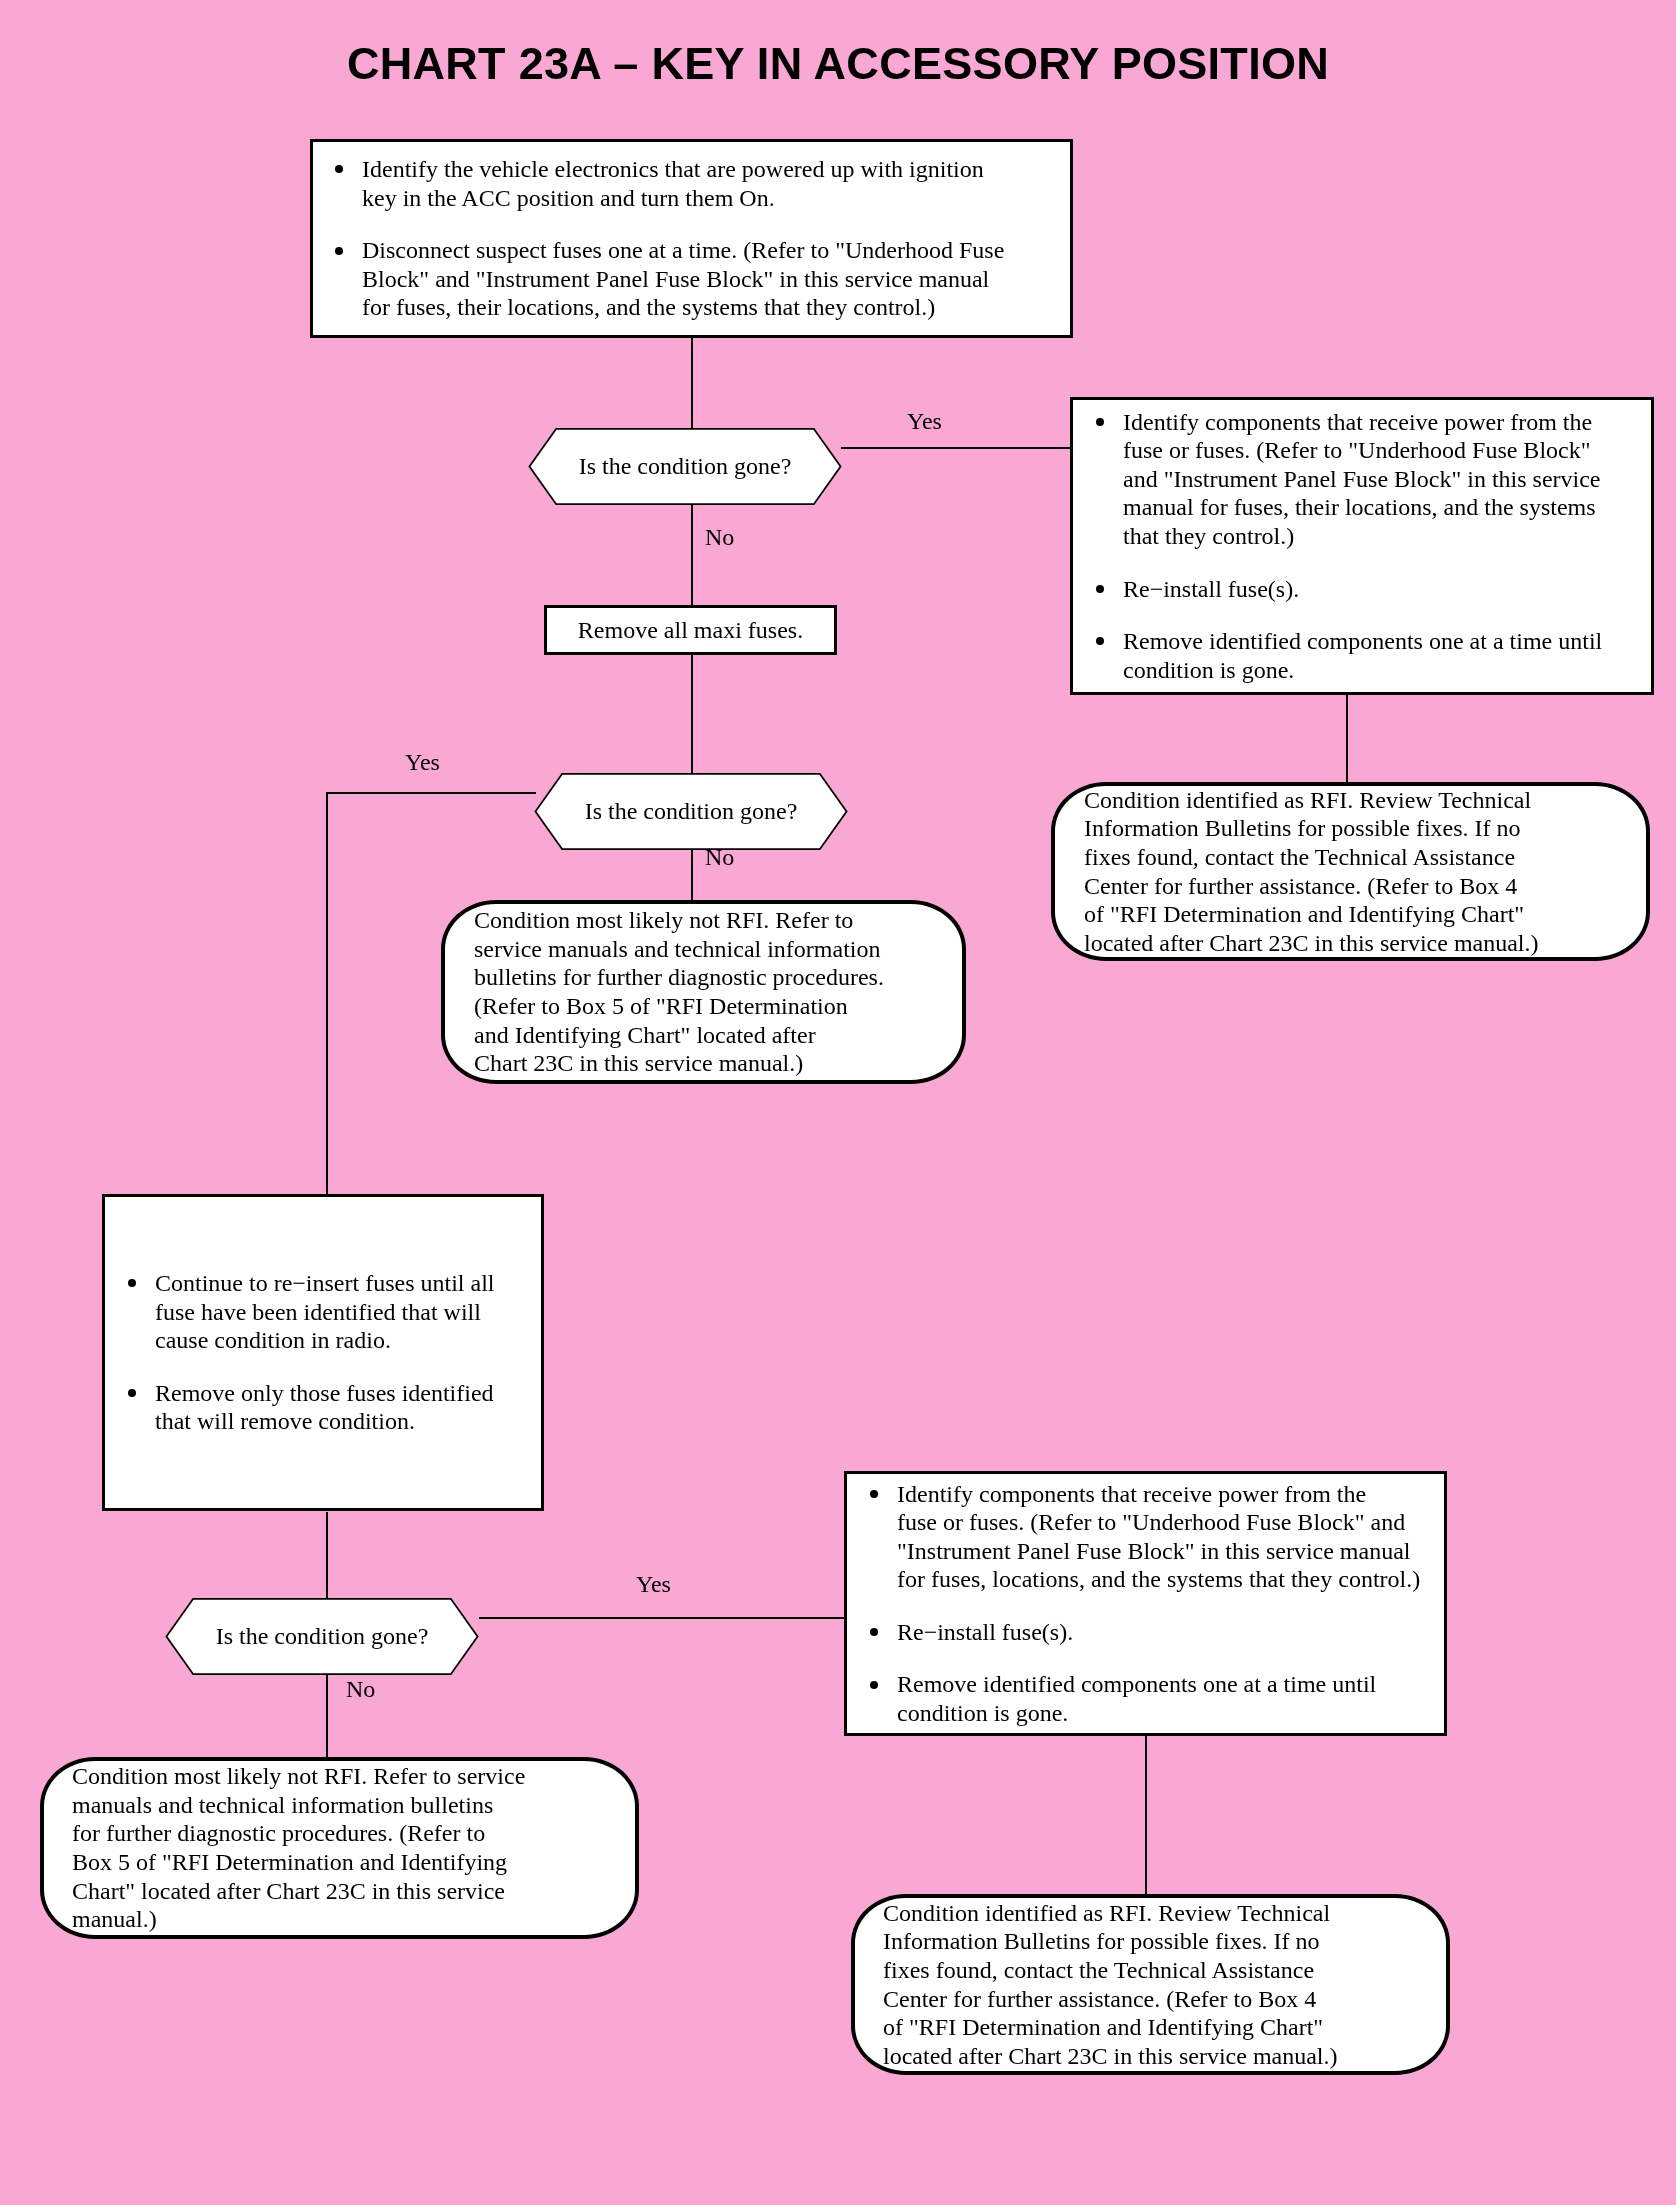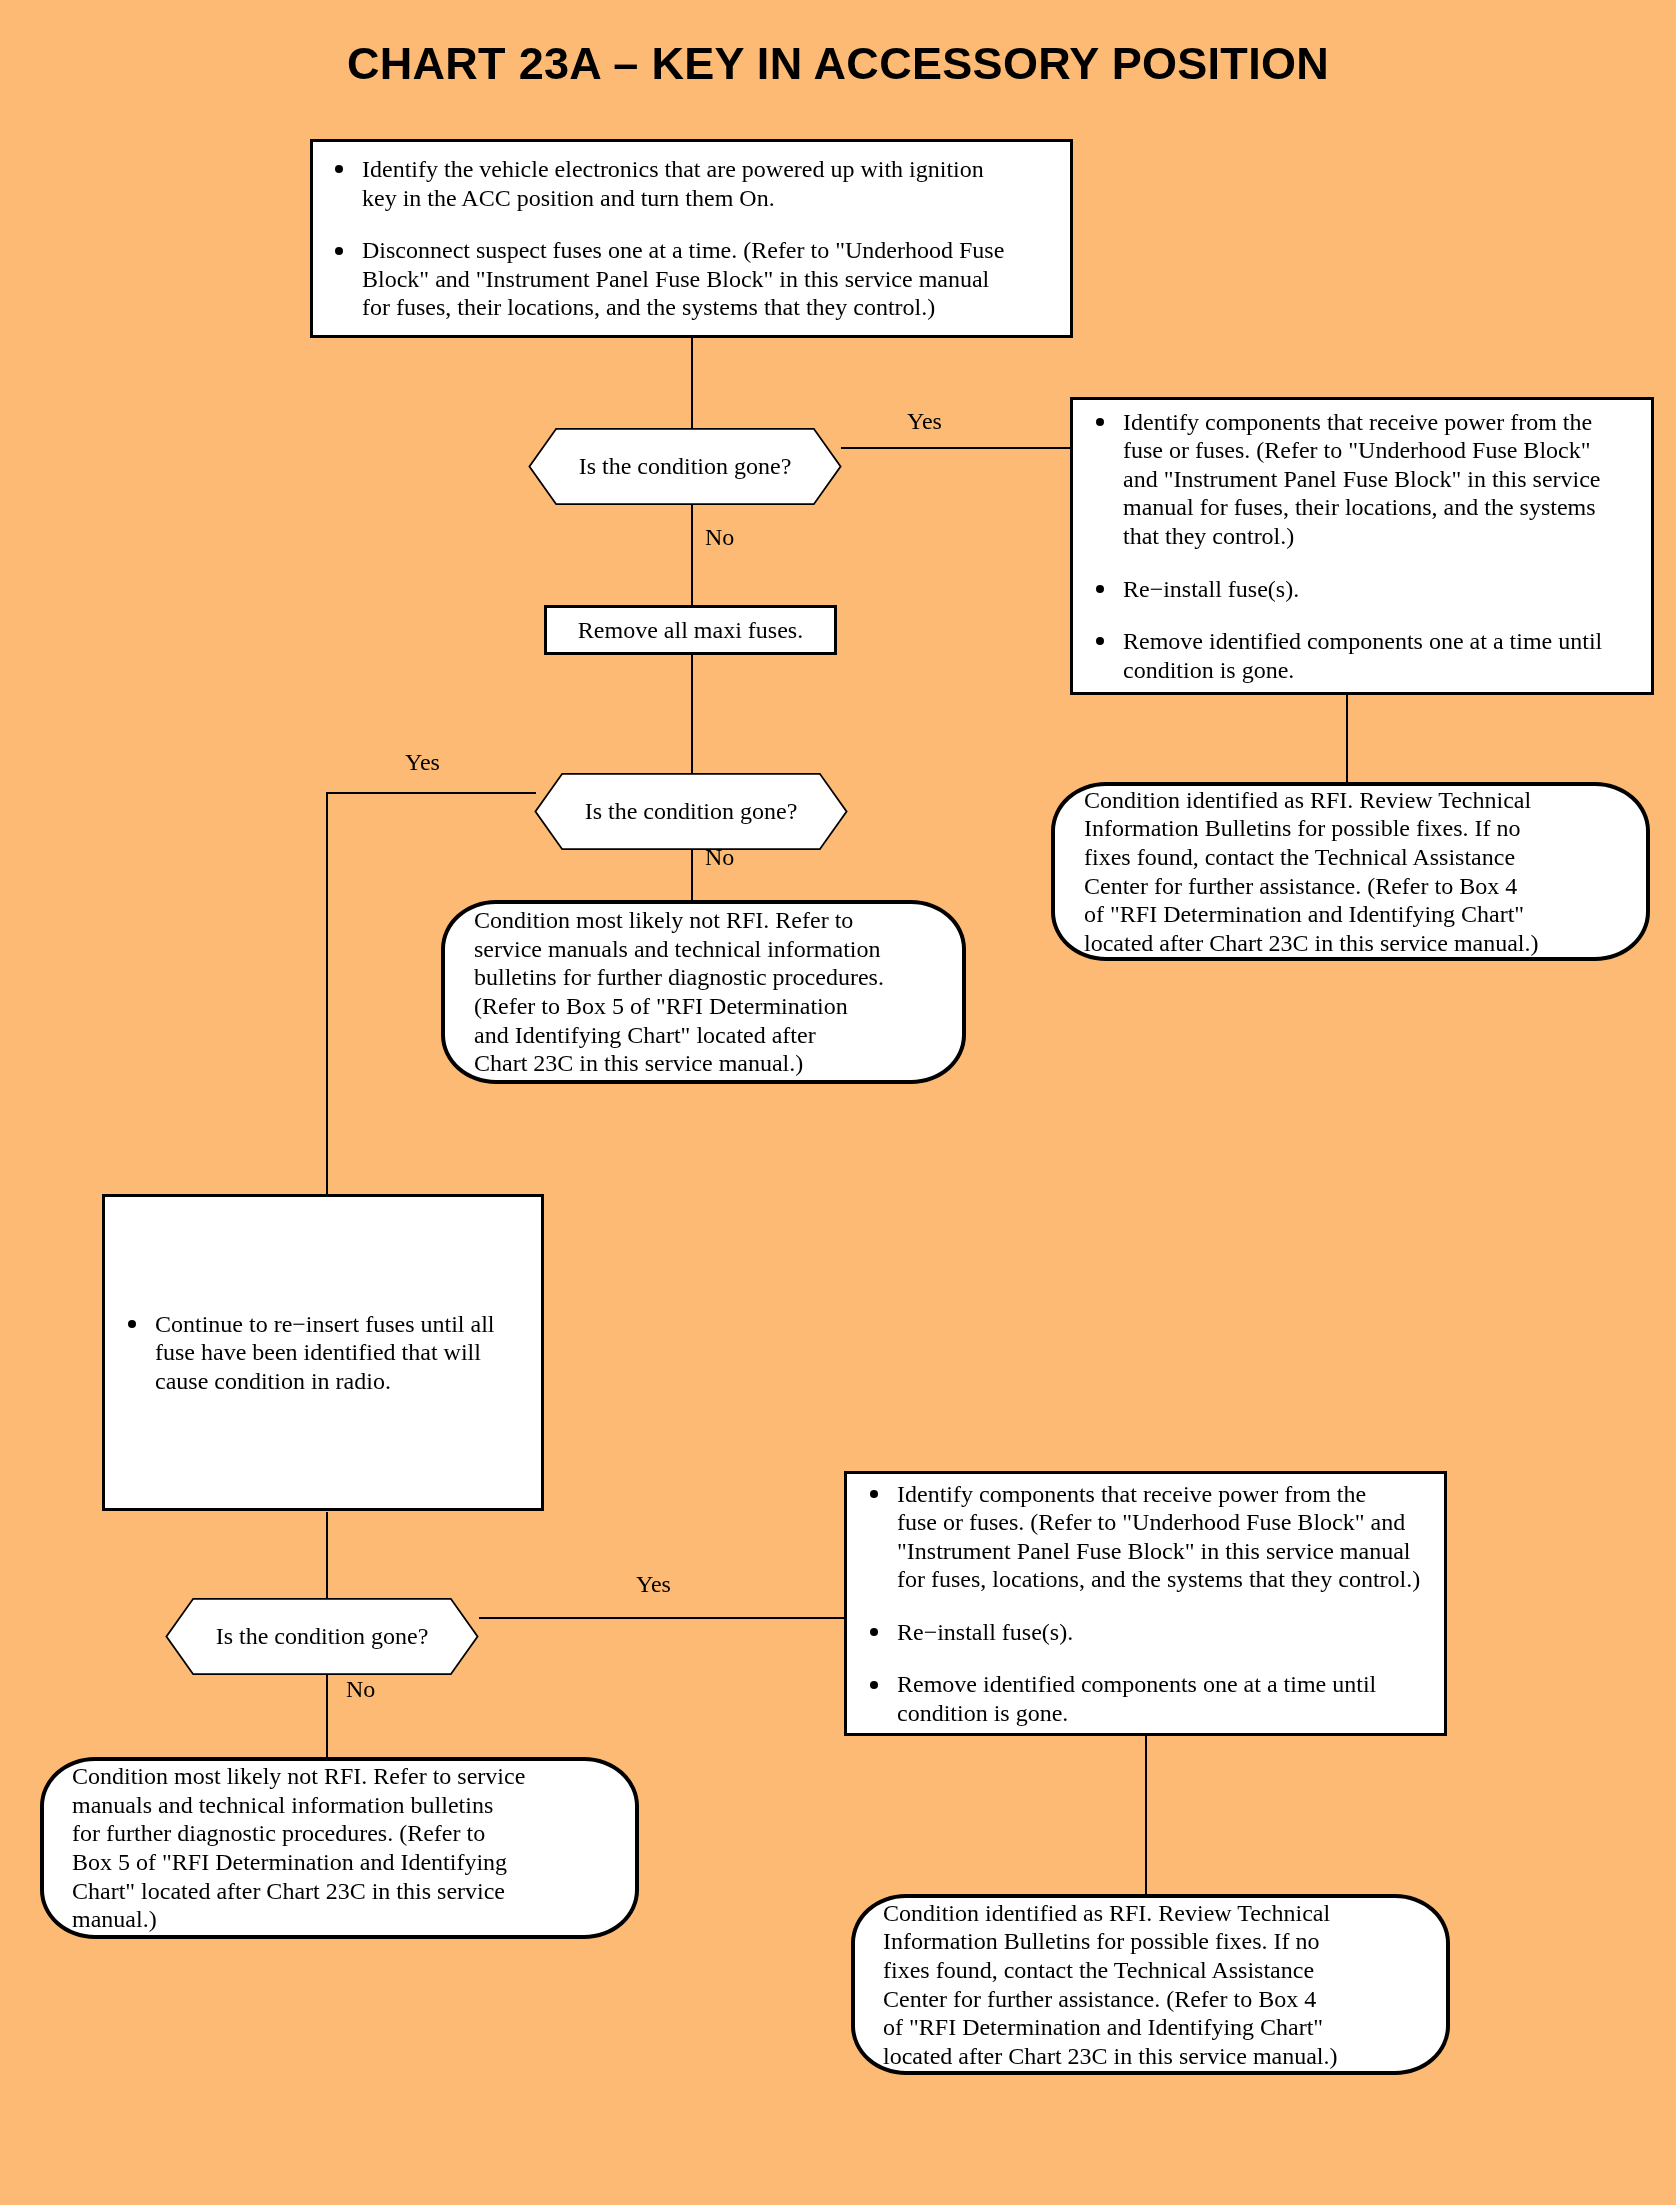--- a/index.html
+++ b/index.html
@@ -8,21 +8,21 @@
     background: #ffffff;
   }
   body {
     font-family: "Liberation Serif", "DejaVu Serif", serif;
     color: #000000;
   }
   #page {
     position: relative;
     width: 1676px;
     height: 2205px;
-    background: #fdba74;
+    background: #f9a8d4;
     overflow: hidden;
   }
 
   
   #chart-title {
     position: absolute;
     left: 0;
     top: 38px;
     width: 1676px;
     text-align: center;
@@ -223,20 +223,22 @@
 Chart 23C in this service manual.)</div>
     </div>
   </div>
 
   <div class="node rect" style="left:102px; top:1194px; width:442px; height:317px;">
     <div class="node-body" style="padding: 0 14.6px 0 18px;">
       <ul class="bullets">
         <li>Continue to re−insert fuses until all
 fuse have been identified that will
 cause condition in radio.</li>
+        <li>Remove only those fuses identified
+that will remove condition.</li>
       </ul>
     </div>
   </div>
 
   <div class="hex" style="left:165px; top:1597px; width:314px; height:79px;">
     <svg width="314" height="79" viewBox="0 0 516 130" aria-hidden="true">
       <polygon points="2,65 46,3 470,3 514,65 470,127 46,127" fill="#ffffff" stroke="#000000" stroke-width="3"></polygon>
     </svg>
     <div class="hex-label">Is the condition gone?</div>
   </div>

